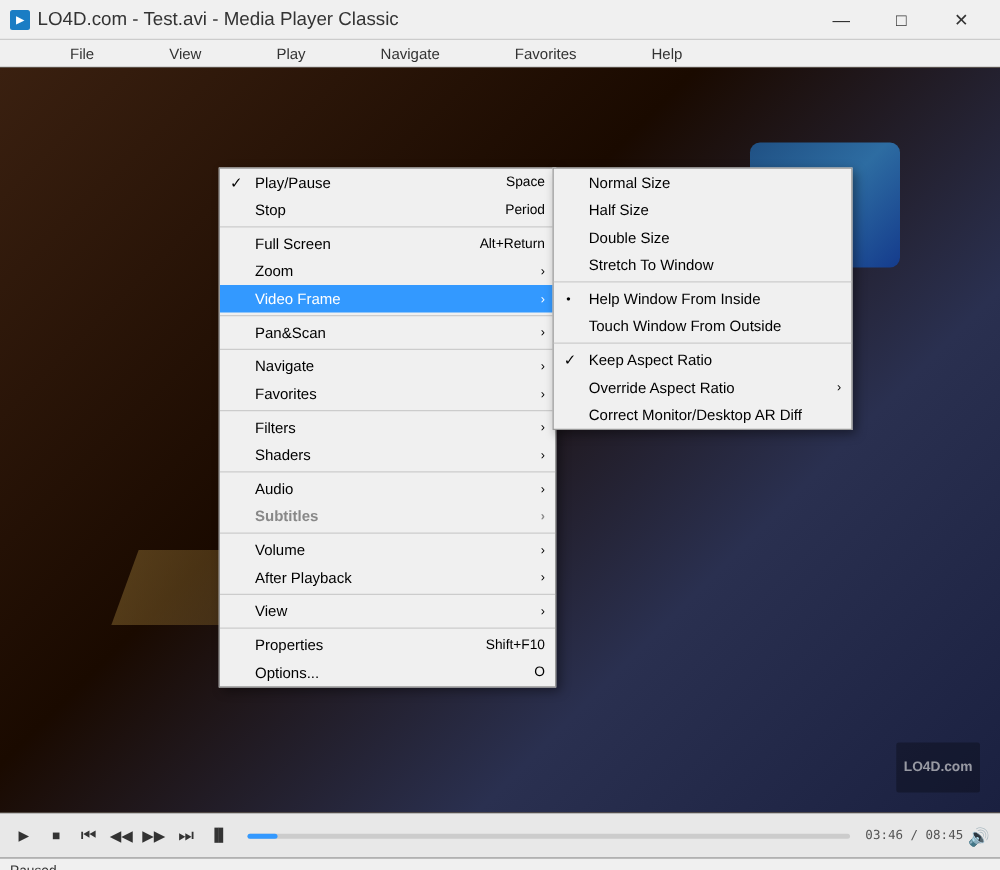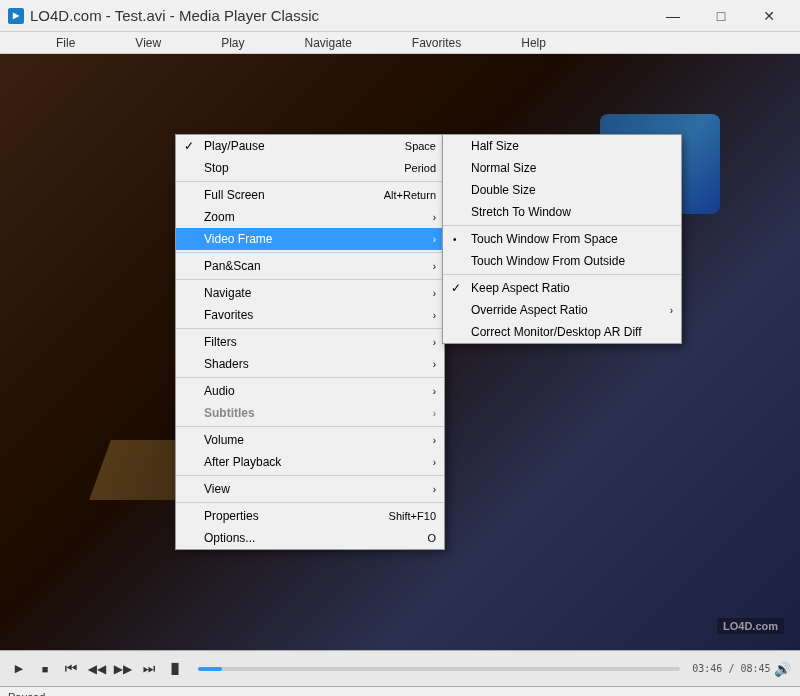--- a/index.html
+++ b/index.html
@@ -231,21 +231,21 @@
     
     .watermark {
       position: absolute;
       bottom: 16px;
       right: 16px;
       opacity: 0.7;
       font-size: 11px;
       color: #ccc;
       font-weight: bold;
       background: rgba(0,0,0,0.4);
-      padding: 2px 6px;
+      padding: 14px 6px;
       border-radius: 2px;
     }
   </style>
 </head>
 <body>
 
 <div class="title-bar">
   <div class="title-bar-icon">▶</div>
   <div class="title-bar-text">LO4D.com - Test.avi - Media Player Classic</div>
   <div class="title-bar-controls">
@@ -361,35 +361,35 @@
     </div>
 
     <div class="ctx-item">
       <span>Options...</span>
       <span class="shortcut">O</span>
     </div>
   </div>
 
   <div class="submenu-videoframe">
     <div class="ctx-item">
+      <span>Normal Size</span>
+    </div>
+    <div class="ctx-item">
       <span>Half Size</span>
     </div>
     <div class="ctx-item">
-      <span>Normal Size</span>
-    </div>
-    <div class="ctx-item">
       <span>Double Size</span>
     </div>
     <div class="ctx-item">
       <span>Stretch To Window</span>
     </div>
     <div class="ctx-separator"></div>
     <div class="ctx-item">
       <span class="ctx-bullet">•</span>
-      <span>Touch Window From Space</span>
+      <span>Help Window From Inside</span>
     </div>
     <div class="ctx-item">
       <span>Touch Window From Outside</span>
     </div>
     <div class="ctx-separator"></div>
     <div class="ctx-item">
       <span class="ctx-checkmark">✓</span>
       <span>Keep Aspect Ratio</span>
     </div>
     <div class="ctx-item">

